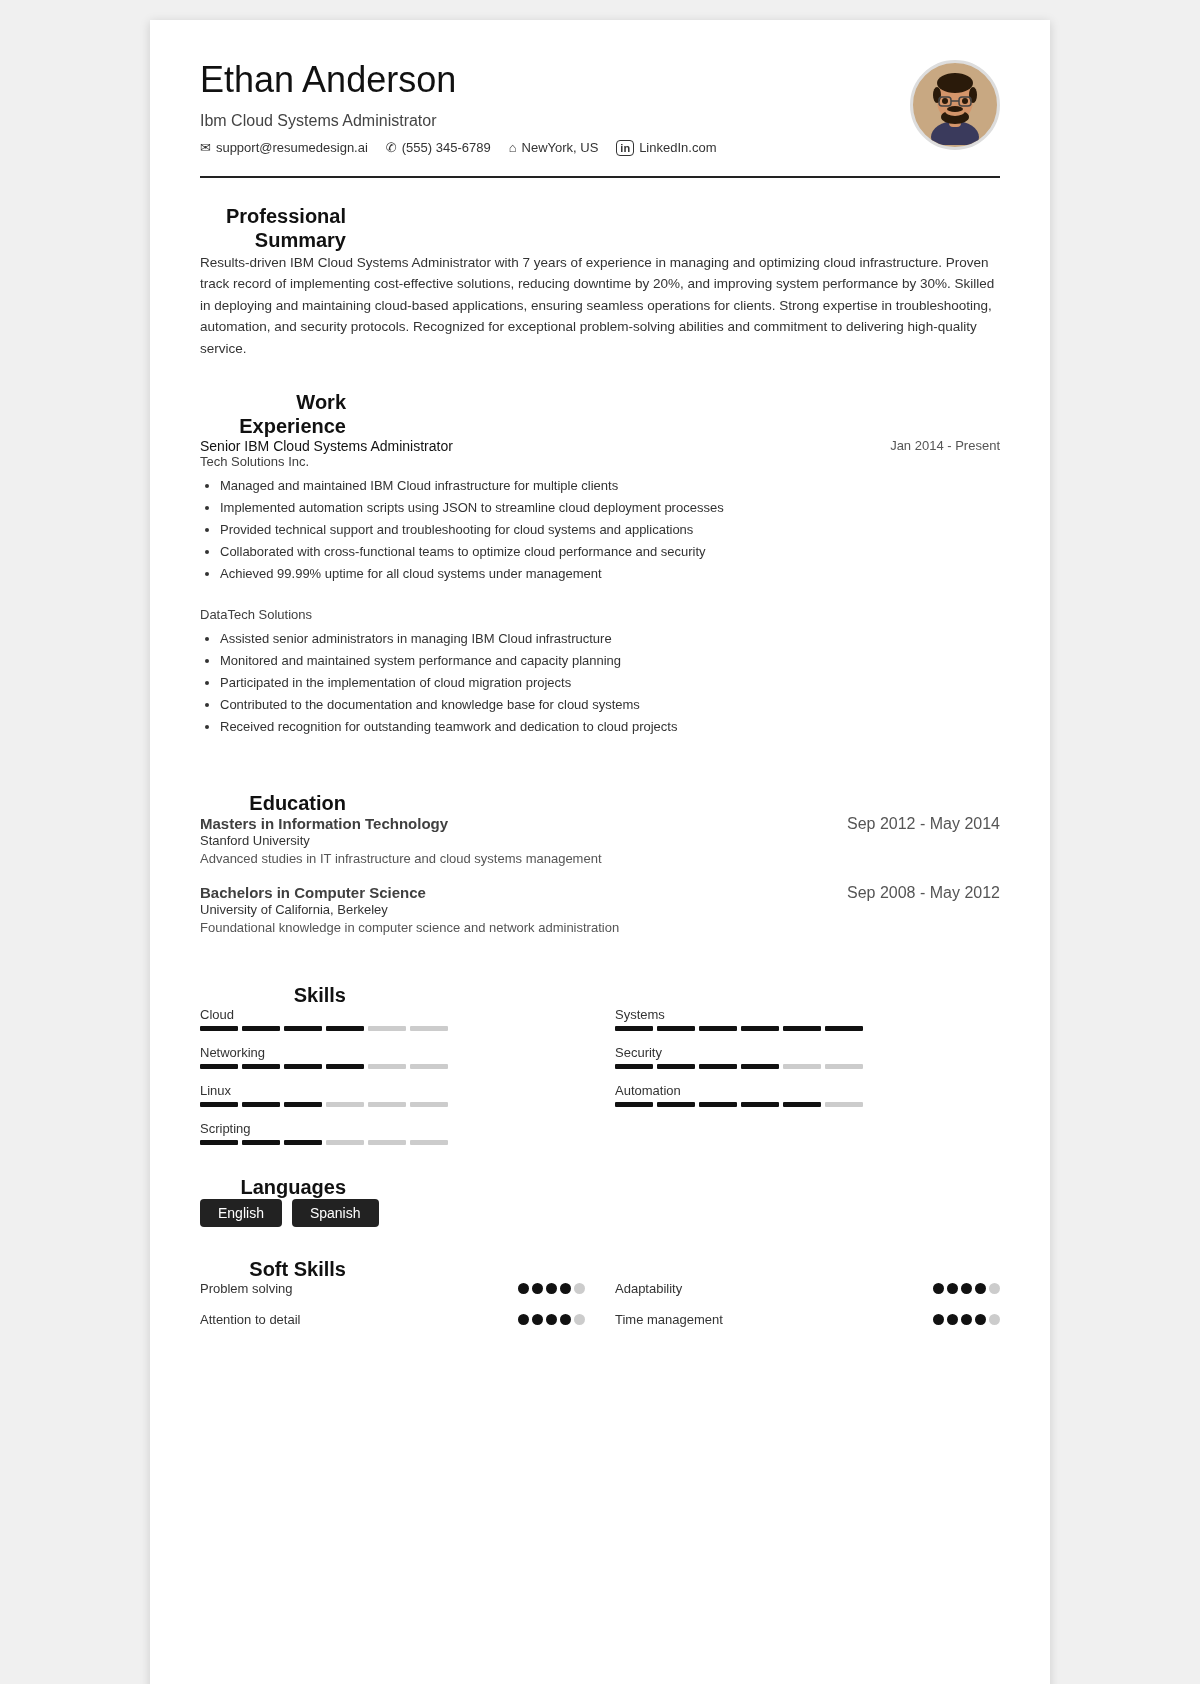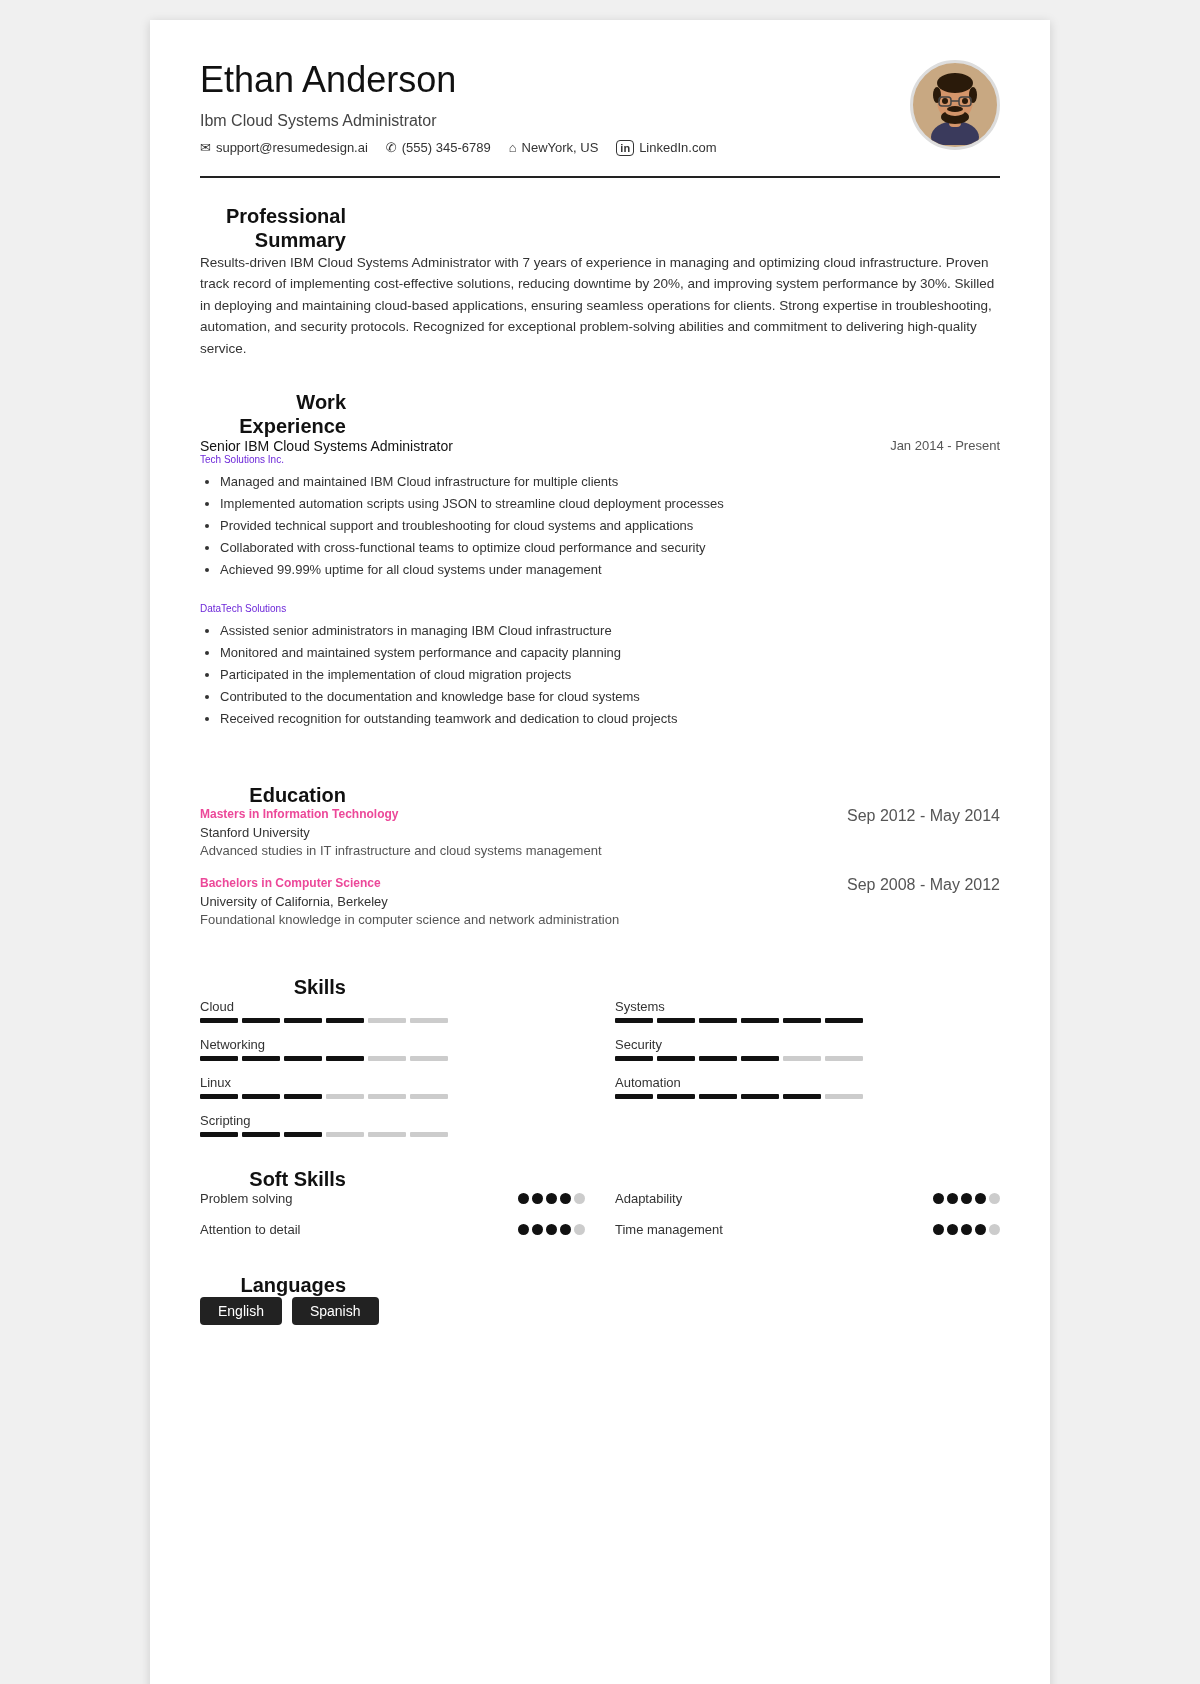--- a/index.html
+++ b/index.html
@@ -115,44 +115,44 @@
       font-weight: 400;
       color: #111;
     }
     .job-date {
       font-size: 13px;
       color: #555;
       white-space: nowrap;
       margin-left: 10px;
     }
     .job-company {
-      font-size: 10px;
-      color: #6d28d9;
+      font-size: 13px;
+      color: #404040;
       margin-bottom: 6px;
     }
     .job-bullets {
       list-style: disc;
       padding-left: 20px;
       font-size: 13px;
       color: #333;
       line-height: 1.7;
     }
     
     .edu-block {
       margin-bottom: 18px;
     }
     .edu-header {
       display: flex;
       justify-content: space-between;
       align-items: flex-start;
     }
     .edu-degree {
-      font-size: 12px;
+      font-size: 15px;
       font-weight: 700;
-      color: #ec4899;
+      color: #404040;
     }
     .edu-date {
       font-size: 16px;
       color: #555;
       white-space: nowrap;
       margin-left: 10px;
     }
     .edu-school {
       font-size: 13px;
       color: #333;
@@ -444,20 +444,32 @@
               <div class="skill-segment empty"></div>
             </div>
           </div>
           <div></div>
         </div>
     </div>
   </div>
 
   <div class="section">
     <div class="section-label">
+      <span class="section-label-text">Languages</span>
+    </div>
+    <div class="section-content">
+      <div class="lang-chips" id="lang-chips">
+      <div class="lang-chip">English</div>
+          <div class="lang-chip">Spanish</div>
+        </div>
+    </div>
+  </div>
+
+  <div class="section">
+    <div class="section-label">
       <span class="section-label-text">Soft Skills</span>
     </div>
     <div class="section-content">
       <div class="soft-skills-grid" id="soft-skills-grid">
       <div class="soft-skill-item">
             <span class="soft-skill-name">Problem solving</span>
             <div class="dot-rating">
               <div class="dot filled"></div>
               <div class="dot filled"></div>
               <div class="dot filled"></div>
@@ -492,25 +504,13 @@
               <div class="dot filled"></div>
               <div class="dot filled"></div>
               <div class="dot filled"></div>
               <div class="dot empty"></div>
             </div>
           </div>
         </div>
     </div>
   </div>
 
-  <div class="section">
-    <div class="section-label">
-      <span class="section-label-text">Languages</span>
-    </div>
-    <div class="section-content">
-      <div class="lang-chips" id="lang-chips">
-      <div class="lang-chip">English</div>
-          <div class="lang-chip">Spanish</div>
-        </div>
-    </div>
-  </div>
-
 </div>
 
 </body></html>

